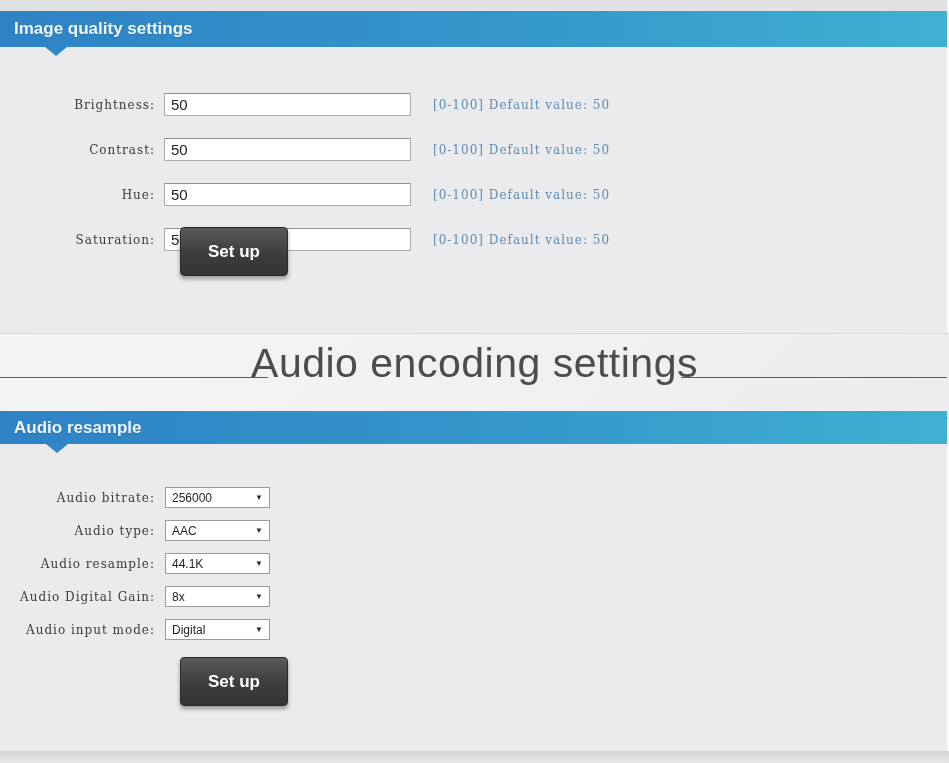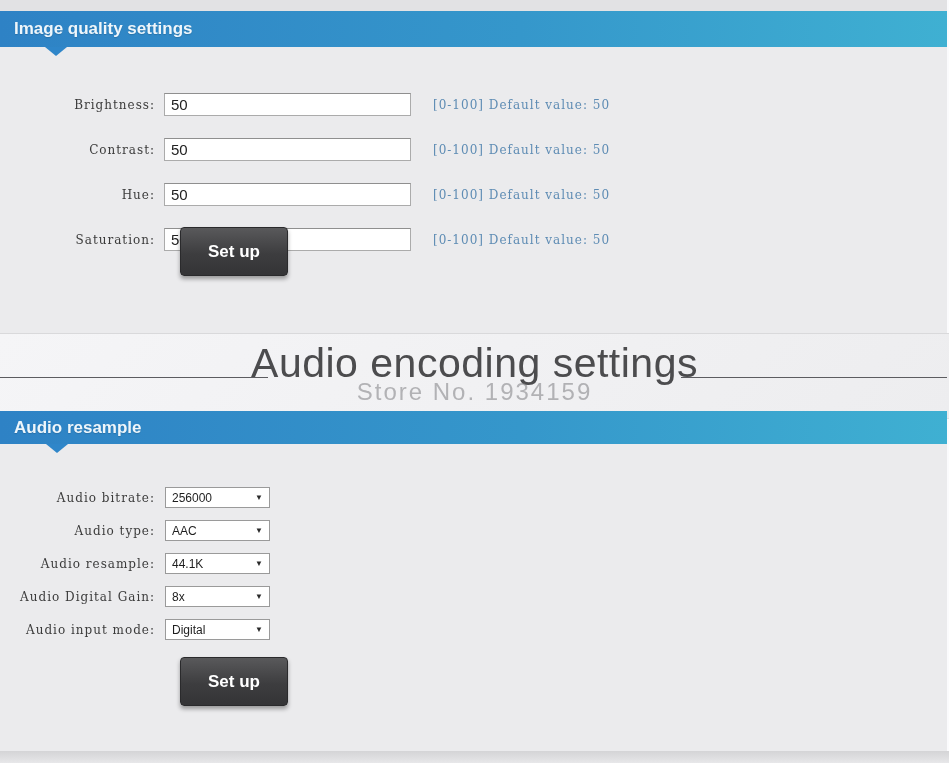--- a/index.html
+++ b/index.html
@@ -150,21 +150,20 @@
     <span class="row-hint">[0-100] Default value: 50</span>
   </div>
 </div>
 
 <button class="setup-btn" id="iq-setup">Set up</button>
 
 <div class="banner">
   <div class="banner-line left"></div>
   <div class="banner-line right"></div>
   <div class="banner-title">Audio encoding settings</div>
-  <div class="watermark">Store No. 1934159</div>
 </div>
 
 <div class="section-header" id="ae-header">Audio resample</div>
 <div class="pointer" id="ae-pointer"></div>
 
 <div class="form" id="ae-form">
   <div class="form-row">
     <span class="row-label">Audio bitrate:</span>
     <div class="select-box">
       <span>256000</span>

